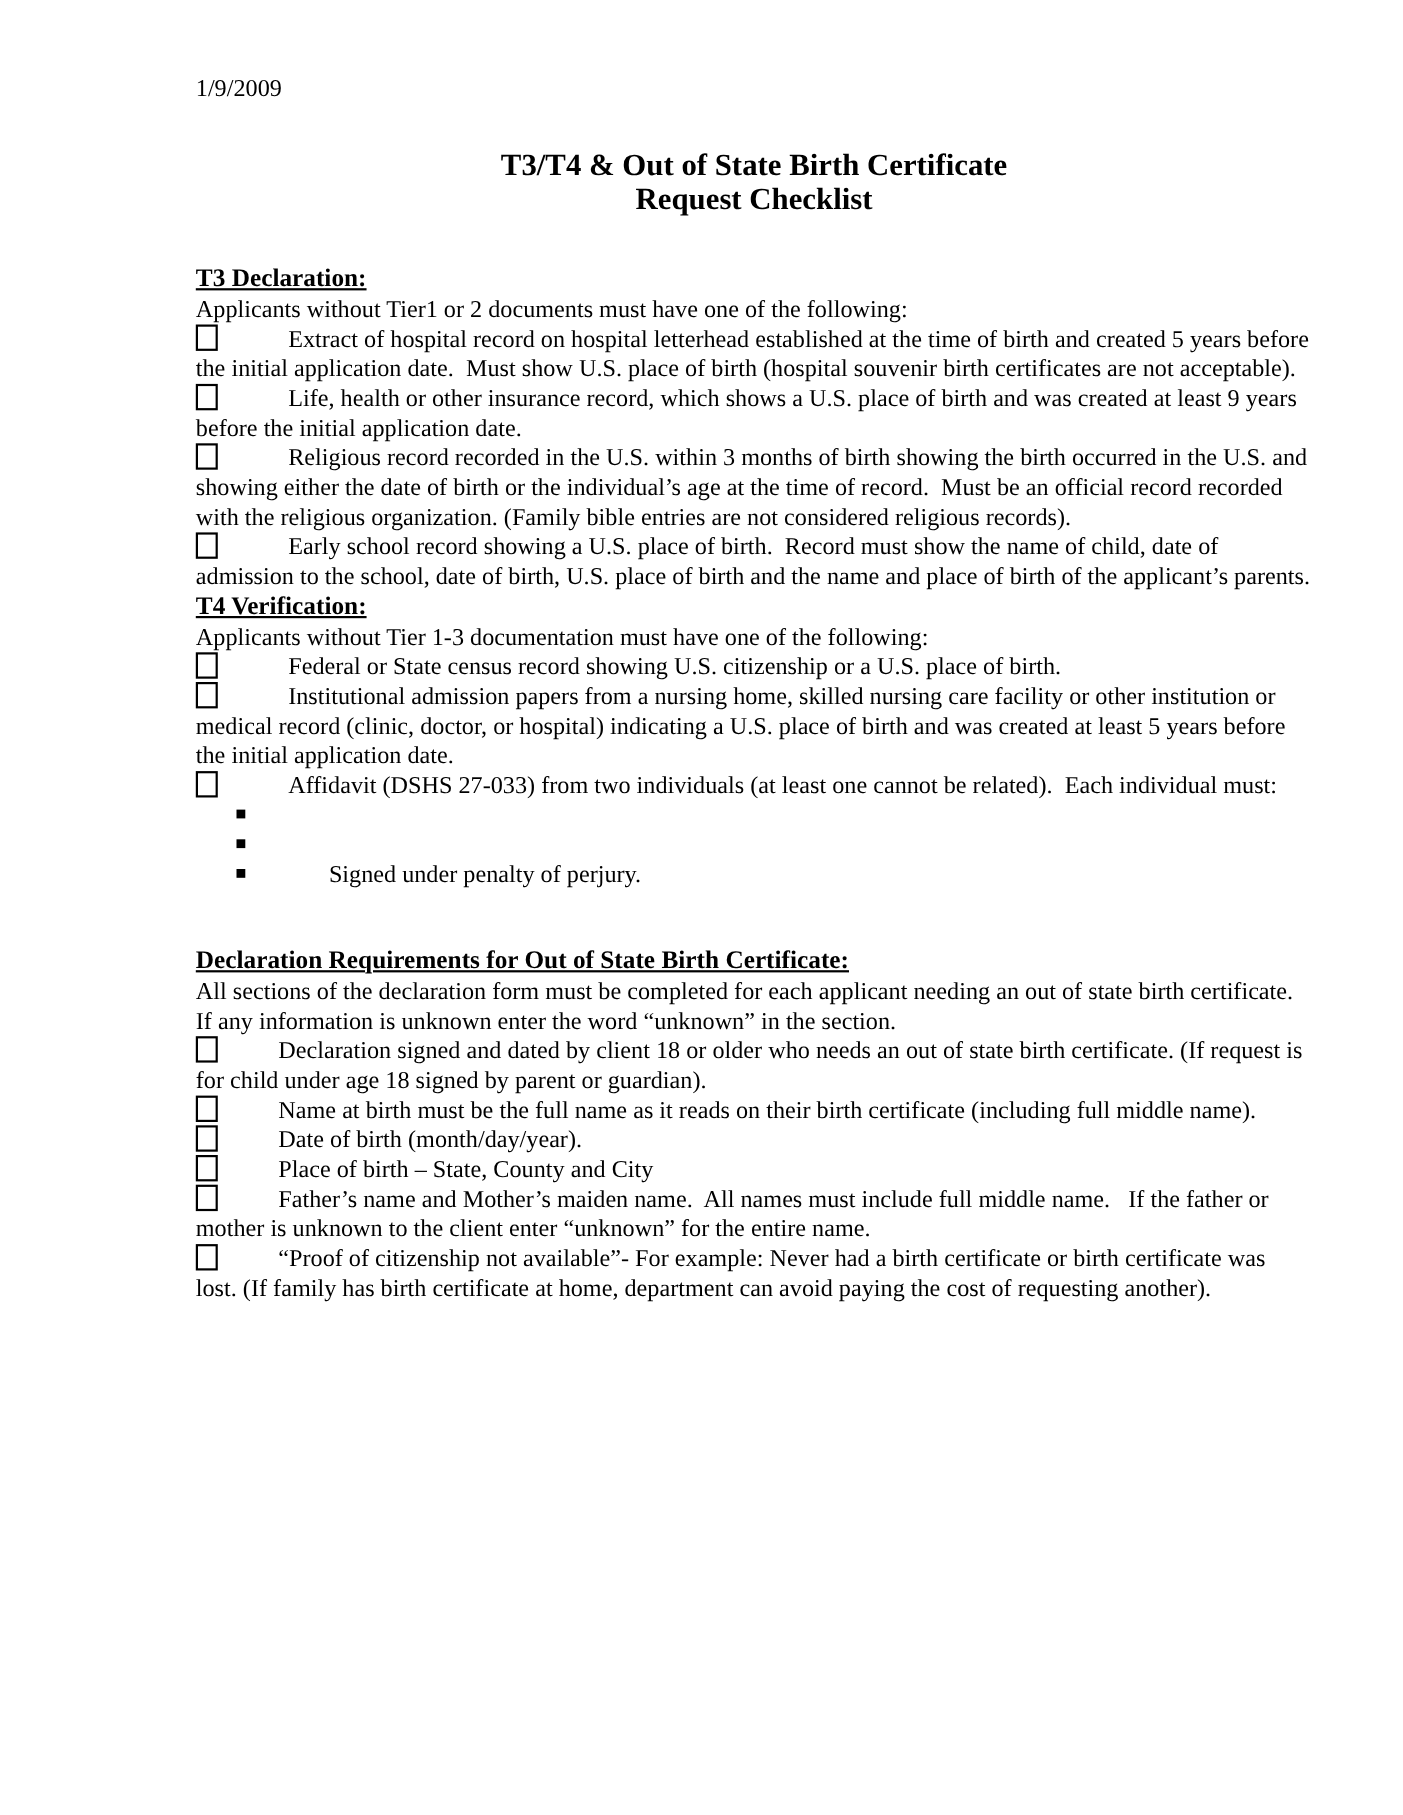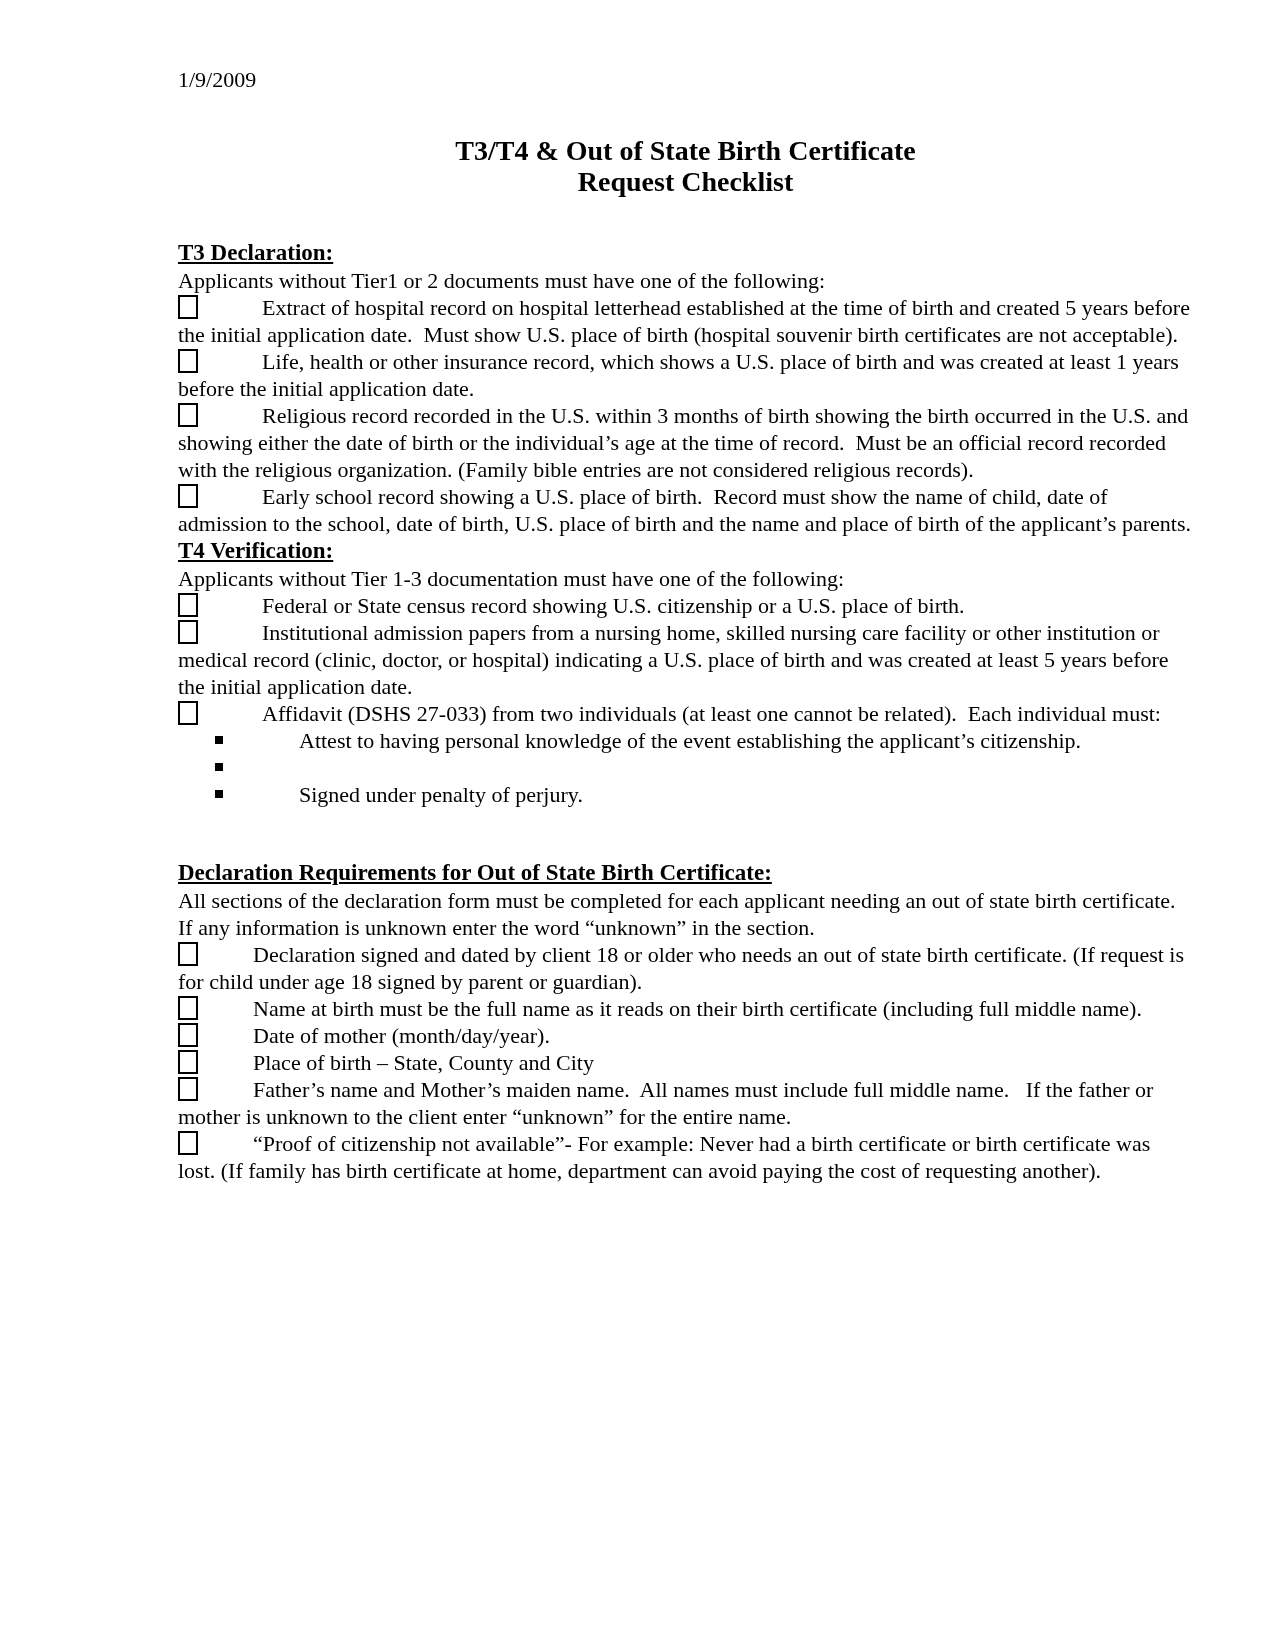--- a/index.html
+++ b/index.html
@@ -82,21 +82,21 @@
   </div>
 
   <div>
     <div class="heading h-t3">T3 Declaration:</div>
     <p class="intro">Applicants without Tier1 or 2 documents must have one of the following:</p>
 
     <p class="item first-item">
       <span class="checkbox gap-wide"></span><span class="itext">Extract of hospital record on hospital letterhead established at the time of birth and created 5 years before the initial application date.  Must show U.S. place of birth (hospital souvenir birth certificates are not acceptable).</span>
     </p>
     <p class="item">
-      <span class="checkbox gap-wide"></span><span class="itext">Life, health or other insurance record, which shows a U.S. place of birth and was created at least 1 years before the initial application date.</span>
+      <span class="checkbox gap-wide"></span><span class="itext">Life, health or other insurance record, which shows a U.S. place of birth and was created at least 9 years before the initial application date.</span>
     </p>
     <p class="item">
       <span class="checkbox gap-wide"></span><span class="itext">Religious record recorded in the U.S. within 3 months of birth showing the birth occurred in the U.S. and showing either the date of birth or the individual’s age at the time of record.  Must be an official record recorded with the religious organization. (Family bible entries are not considered religious records).</span>
     </p>
     <p class="item">
       <span class="checkbox gap-wide"></span><span class="itext">Early school record showing a U.S. place of birth.  Record must show the name of child, date of admission to the school, date of birth, U.S. place of birth and the name and place of birth of the applicant’s parents.</span>
     </p>
   </div>
 
   <div>
@@ -107,42 +107,42 @@
       <span class="checkbox gap-wide"></span><span class="itext">Federal or State census record showing U.S. citizenship or a U.S. place of birth.</span>
     </p>
     <p class="item">
       <span class="checkbox gap-wide"></span><span class="itext">Institutional admission papers from a nursing home, skilled nursing care facility or other institution or medical record (clinic, doctor, or hospital) indicating a U.S. place of birth and was created at least 5 years before the initial application date.</span>
     </p>
     <p class="item">
       <span class="checkbox gap-wide"></span><span class="itext">Affidavit (DSHS 27-033) from two individuals (at least one cannot be related).  Each individual must:</span>
     </p>
 
     <p class="bullet-row">
-      <span class="sq-bullet"></span><span class="itext">Attest to having personal knowledge of the event establishing the applicant’s citizenship.</span>
+      <span class="sq-bullet"></span>
     </p>
     <p class="bullet-row">
       <span class="sq-bullet"></span>
     </p>
     <p class="bullet-row">
       <span class="sq-bullet"></span><span class="itext">Signed under penalty of perjury.</span>
     </p>
   </div>
 
   <div>
     <div class="heading h-decl">Declaration Requirements for Out of State Birth Certificate:</div>
     <p class="intro itext">All sections of the declaration form must be completed for each applicant needing an out of state birth certificate.  If any information is unknown enter the word “unknown” in the section.</p>
 
     <p class="item first-item">
       <span class="checkbox gap-narrow"></span><span class="itext">Declaration signed and dated by client 18 or older who needs an out of state birth certificate. (If request is for child under age 18 signed by parent or guardian).</span>
     </p>
     <p class="item">
       <span class="checkbox gap-narrow"></span><span class="itext">Name at birth must be the full name as it reads on their birth certificate (including full middle name).</span>
     </p>
     <p class="item">
-      <span class="checkbox gap-narrow"></span><span class="itext">Date of mother (month/day/year).</span>
+      <span class="checkbox gap-narrow"></span><span class="itext">Date of birth (month/day/year).</span>
     </p>
     <p class="item">
       <span class="checkbox gap-narrow"></span><span class="itext">Place of birth – State, County and City</span>
     </p>
     <p class="item">
       <span class="checkbox gap-narrow"></span><span class="itext">Father’s name and Mother’s maiden name.  All names must include full middle name.   If the father or mother is unknown to the client enter “unknown” for the entire name.</span>
     </p>
     <p class="item">
       <span class="checkbox gap-narrow"></span><span class="itext">“Proof of citizenship not available”- For example: Never had a birth certificate or birth certificate was lost. (If family has birth certificate at home, department can avoid paying the cost of requesting another).</span>
     </p>

